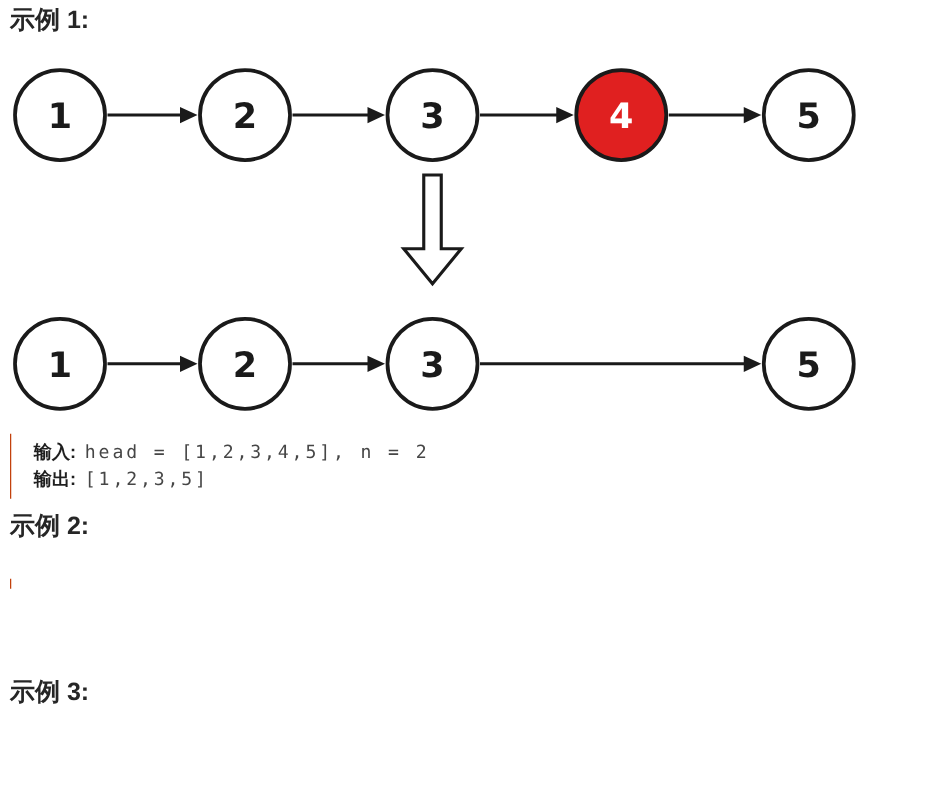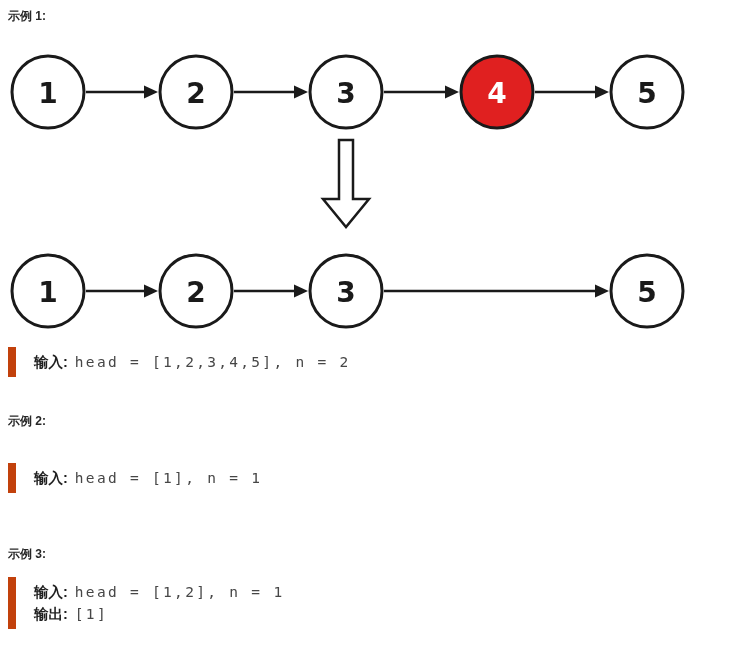--- a/index.html
+++ b/index.html
@@ -5,27 +5,27 @@
   html,body{margin:0;padding:0;background:#ffffff;}
   .screen{
     position:relative;
     width:756px;height:649px;
     background:#ffffff;
     overflow:hidden;
     font-family:"Liberation Sans","DejaVu Sans",sans-serif;
   }
   .heading{
     position:absolute;left:8px;
-    font-size:12px;line-height:19px;font-weight:700;color:#262626;
+    font-size:20px;line-height:19px;font-weight:700;color:#262626;
     white-space:pre;
   }
   #list-svg{position:absolute;left:0;top:0;}
   .example-block{
     position:absolute;left:8px;
-    border-left:8px solid #c2410c;
+    border-left:1px solid #c2410c;
     padding:4px 14px 4px 18px;
     background:transparent;
   }
   .io-line{
     font-family:"DejaVu Sans Mono","Liberation Mono",monospace;
     font-size:14.5px;line-height:22px;
     color:#464646;
     white-space:pre;
   }
   .io-label{
@@ -73,28 +73,24 @@
       <text x="346" y="291" text-anchor="middle" dominant-baseline="central" dy="1" fill="#1a1a1a" font-size="28" font-weight="bold" font-family="&quot;DejaVu Sans&quot;, sans-serif">3</text>
       <circle cx="647" cy="291" r="36" fill="#ffffff" stroke="#1a1a1a" stroke-width="3"></circle>
       <text x="647" y="291" text-anchor="middle" dominant-baseline="central" dy="1" fill="#1a1a1a" font-size="28" font-weight="bold" font-family="&quot;DejaVu Sans&quot;, sans-serif">5</text>
       <polygon points="339,140 353,140 353,199 369,199 346,227 323,199 339,199" fill="#ffffff" stroke="#1a1a1a" stroke-width="2.5" stroke-linejoin="miter"></polygon>
     </svg>
 
   <div class="heading" style="top:7px">示例 1:</div>
 
   <div class="example-block" style="top:347px">
     <div class="io-line"><span class="io-label">输入:</span><span class="io-code">head = [1,2,3,4,5], n = 2</span></div>
+    <div class="io-line"><span class="io-label">输出:</span><span class="io-code">[1,2,3,5]</span></div>
   </div>
 
   <div class="heading" style="top:412px">示例 2:</div>
 
   <div class="example-block" style="top:463px">
-    <div class="io-line"><span class="io-label">输入:</span><span class="io-code">head = [1], n = 1</span></div>
   </div>
 
   <div class="heading" style="top:545px">示例 3:</div>
 
-  <div class="example-block" style="top:577px">
-    <div class="io-line"><span class="io-label">输入:</span><span class="io-code">head = [1,2], n = 1</span></div>
-    <div class="io-line"><span class="io-label">输出:</span><span class="io-code">[1]</span></div>
-  </div>
 
 </div>
 
 </body></html>

